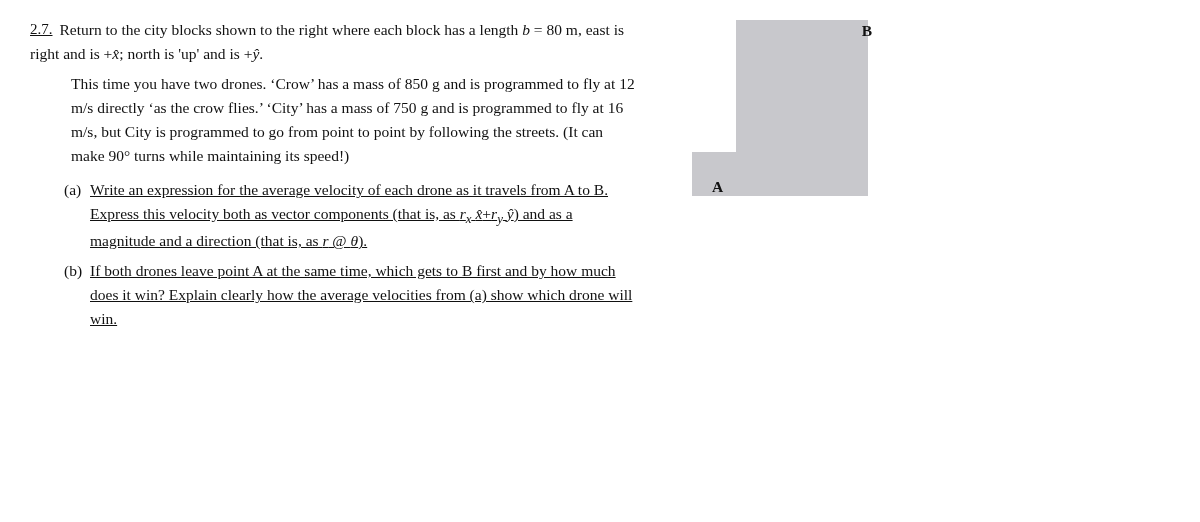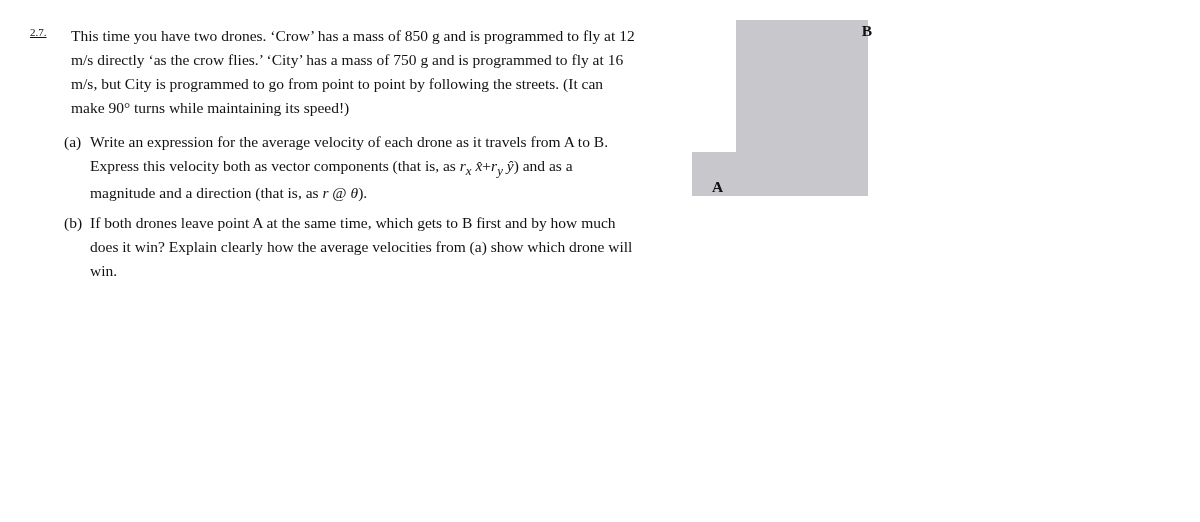--- a/index.html
+++ b/index.html
@@ -26,21 +26,21 @@
       flex: 0 0 260px;
       display: flex;
       flex-direction: column;
       align-items: flex-start;
       padding-top: 2px;
     }
     .problem-number {
       float: left;
       margin-right: 7px;
       white-space: nowrap;
-      font-size: 11px;
+      font-size: 15px;
       text-decoration: underline;
     }
     .problem-body {
       line-height: 1.55;
     }
     .indent-block {
       margin-left: 41px;
     }
     .para {
       margin-bottom: 6px;
@@ -53,20 +53,21 @@
       display: flex;
       flex-direction: row;
       margin-bottom: 6px;
       line-height: 1.55;
     }
     .sub-item-label {
       flex: 0 0 26px;
     }
     .sub-item-text {
       flex: 1;
+      text-decoration: underline;
     }
     
     .grid-container {
       position: relative;
       width: 240px;
       margin-left: 10px;
     }
     .grid-table {
       border-collapse: collapse;
       margin: 0 auto;
@@ -102,20 +103,23 @@
     .math-italic { font-style: italic; }
   </style>
 </head>
 <body>
 
 <div class="outer">
   <div class="left-col">
     <div class="problem-body">
       <div class="para">
         <span class="problem-number">2.7.</span>
+        <span>
+          Return to the city blocks shown to the right where each block has a length <span class="math-italic">b</span> = 80 m, east is right and is +<span class="math-italic">x̂</span>; north is 'up' and is +<span class="math-italic">ŷ</span>.
+        </span>
       </div>
       <div class="indent-block">
         <div class="para">
           This time you have two drones. ‘Crow’ has a mass of 850 g and is programmed to fly at 12 m/s directly ‘as the crow flies.’ ‘City’ has a mass of 750 g and is programmed to fly at 16 m/s, but City is programmed to go from point to point by following the streets. (It can make 90° turns while maintaining its speed!)
         </div>
       </div>
       <div class="sub-items">
         <div class="sub-item">
           <div class="sub-item-label">(a)</div>
           <div class="sub-item-text">

